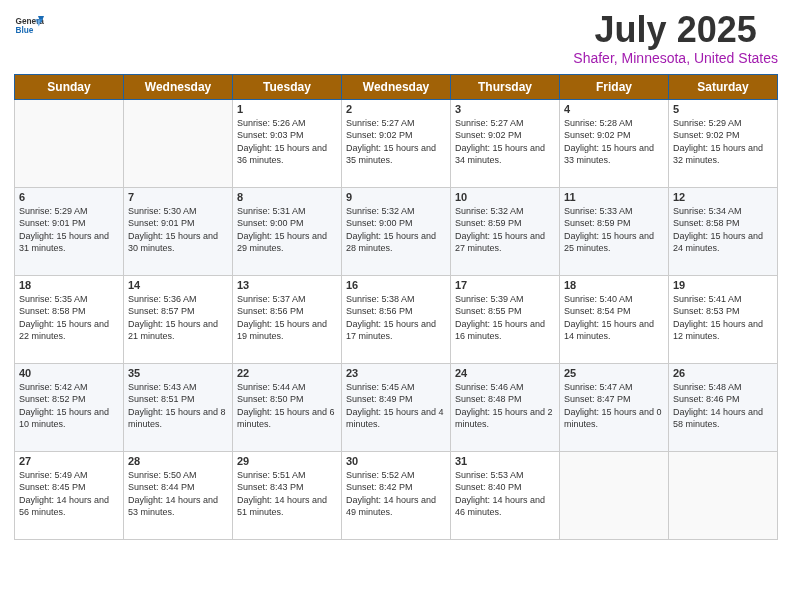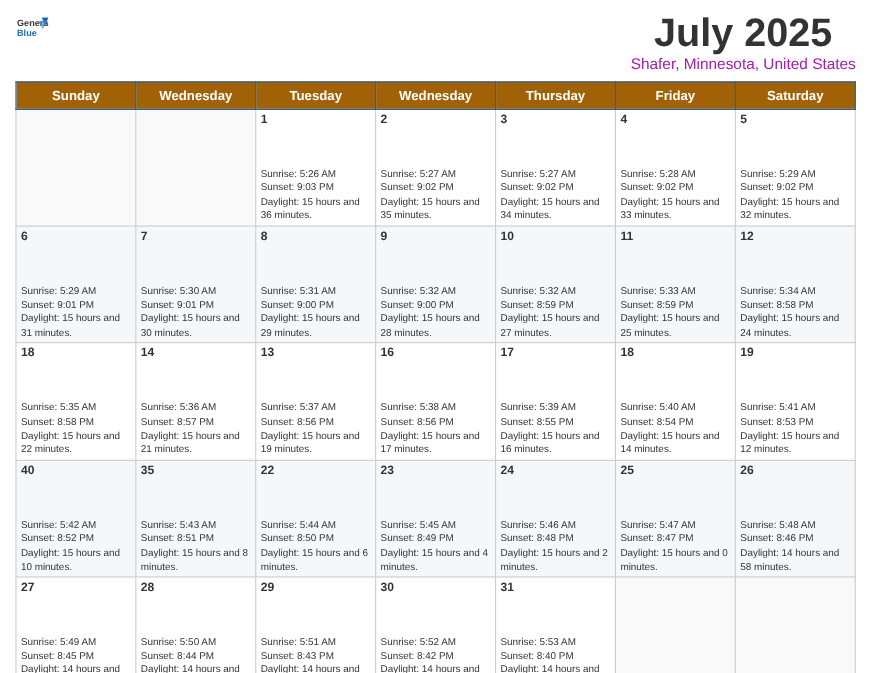--- a/index.html
+++ b/index.html
@@ -78,21 +78,20 @@
       font-size: 11px;
       font-weight: bold;
       color: #333;
       display: block;
       margin-bottom: 2px;
     }
     .day-detail {
       font-size: 9px;
       color: #333;
       line-height: 1.4;
-      margin-top: 37px;
     }
     .empty { background: #f9f9f9 !important; }
   </style>
 </head>
 <body>
 
 <div class="page">
   <div class="header">
     <div class="logo">
       <svg class="logo-icon" viewBox="0 0 40 40">

